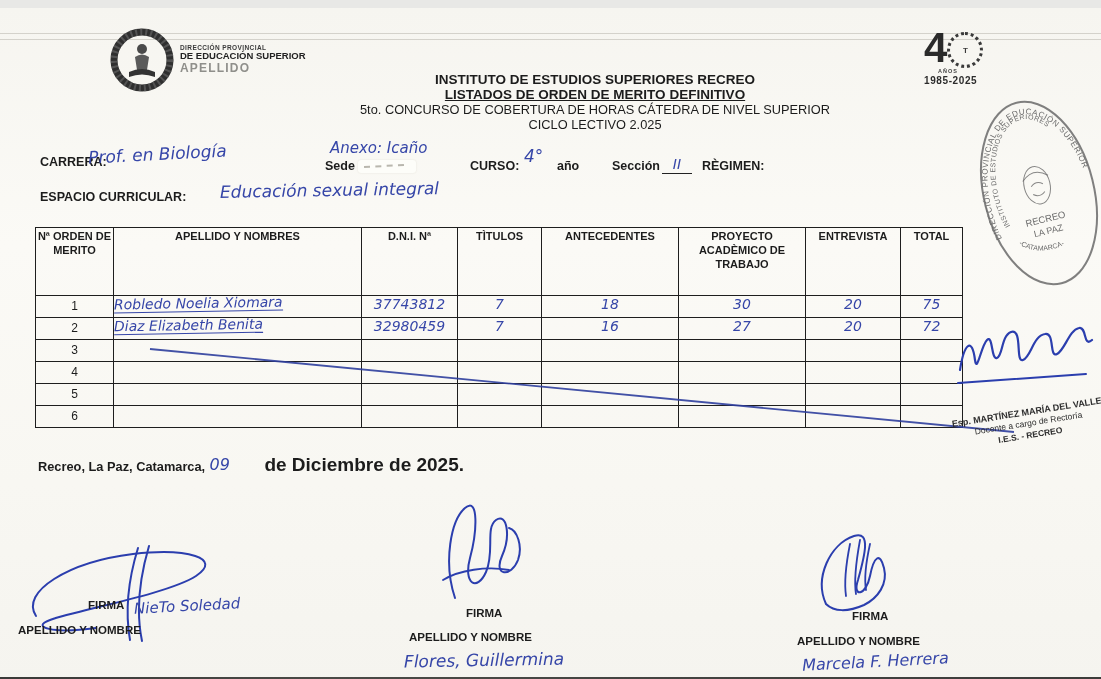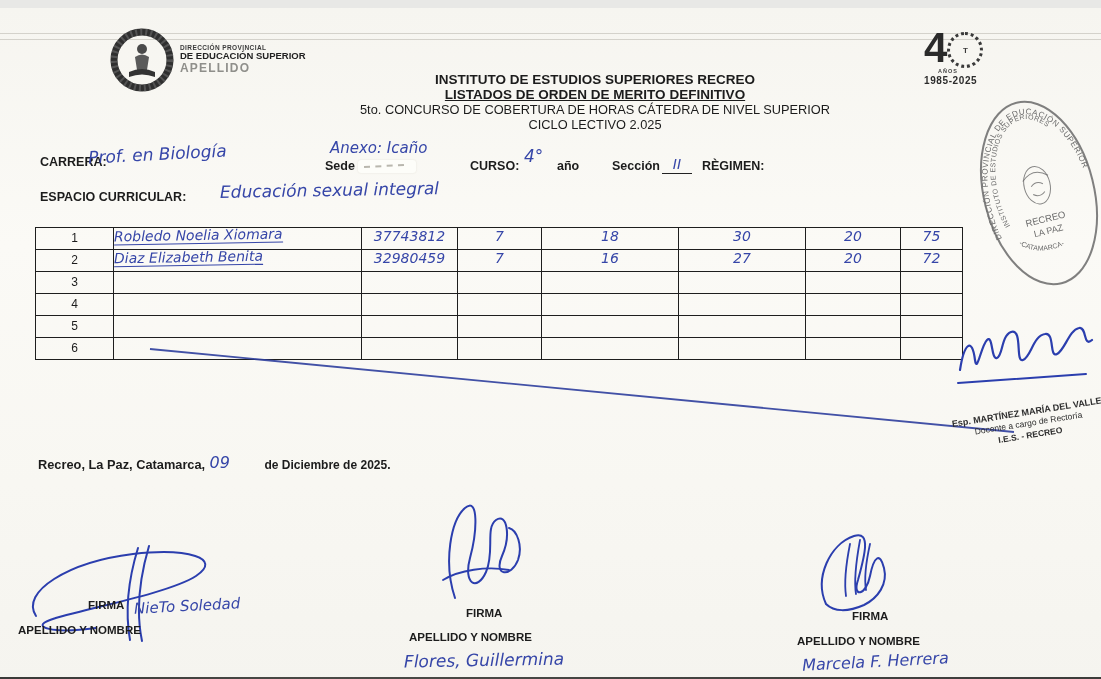--- a/index.html
+++ b/index.html
@@ -118,20 +118,30 @@
       <col style="width:78px">
         <col style="width:248px">
         <col style="width:96px">
         <col style="width:84px">
       <col style="width:137px">
         <col style="width:127px">
         <col style="width:95px">
         <col style="width:62px">
     </colgroup>
     <tbody>
+        <tr style="height:68px;">
+      <th>Nª ORDEN DE MERITO</th>
+      <th class="al">APELLIDO Y NOMBRES</th>
+      <th>D.N.I. Nª</th>
+      <th>TÌTULOS</th>
+      <th>ANTECEDENTES</th>
+      <th style="padding-left:8px;padding-right:8px;">PROYECTO ACADÈMICO DE TRABAJO</th>
+      <th>ENTREVISTA</th>
+      <th>TOTAL</th>
+    </tr>
     <tr style="height:21px;">
       <td class="num">1</td>
       <td class="nm"><span class="hand" style="font-size:14px;">Robledo Noelia Xiomara</span></td>
       <td class="hv"><span class="hand">37743812</span></td>
       <td class="hv"><span class="hand">7</span></td>
       <td class="hv"><span class="hand">18</span></td>
       <td class="hv"><span class="hand">30</span></td>
       <td class="hv"><span class="hand">20</span></td>
       <td class="hv"><span class="hand">75</span></td>
     </tr>
@@ -222,21 +232,21 @@
   </svg>
   <div class="abs rector" style="left:936px;top:398px;">
     <div class="r1">Esp. MARTÍNEZ MARÍA DEL VALLE</div>
     <div class="r2">Docente a cargo de Rectoría</div>
     <div class="r3">I.E.S. - RECREO</div>
   </div>
 
   <div class="abs" style="left:38px;top:446px;">
     <span class="lbl" style="font-size:12.8px;">Recreo, La Paz, Catamarca,</span>
     <span class="hand" style="font-size:16px;position:relative;top:-1px;">09</span>
-    <span class="lbl" style="font-size:12px;margin-left:30px;">de Diciembre de 2025.</span>
+    <span class="lbl" style="font-size:19px;margin-left:30px;">de Diciembre de 2025.</span>
   </div>
 
   <svg class="abs" style="left:18px;top:536px;" width="235" height="98" viewBox="0 0 235 98">
     <path d="M18,72 C2,48 50,18 115,10 C170,4 205,14 178,32 C150,50 60,66 32,76 C12,83 34,90 78,84" stroke="#2b3eae" stroke-width="2" fill="none" stroke-linecap="round"></path>
     <path d="M120,4 C112,30 106,62 112,96" stroke="#2b3eae" stroke-width="2" fill="none" stroke-linecap="round"></path>
     <path d="M131,2 C121,36 118,68 124,97" stroke="#2b3eae" stroke-width="2" fill="none" stroke-linecap="round"></path>
   </svg>
   <span class="abs firma" style="left:88px;top:591px;">FIRMA</span>
   <span class="abs hand" style="left:134px;top:589px;font-size:15px;transform:rotate(-3deg);">NieTo Soledad</span>
   <span class="abs apellido" style="left:18px;top:616px;">APELLIDO Y NOMBRE</span>

